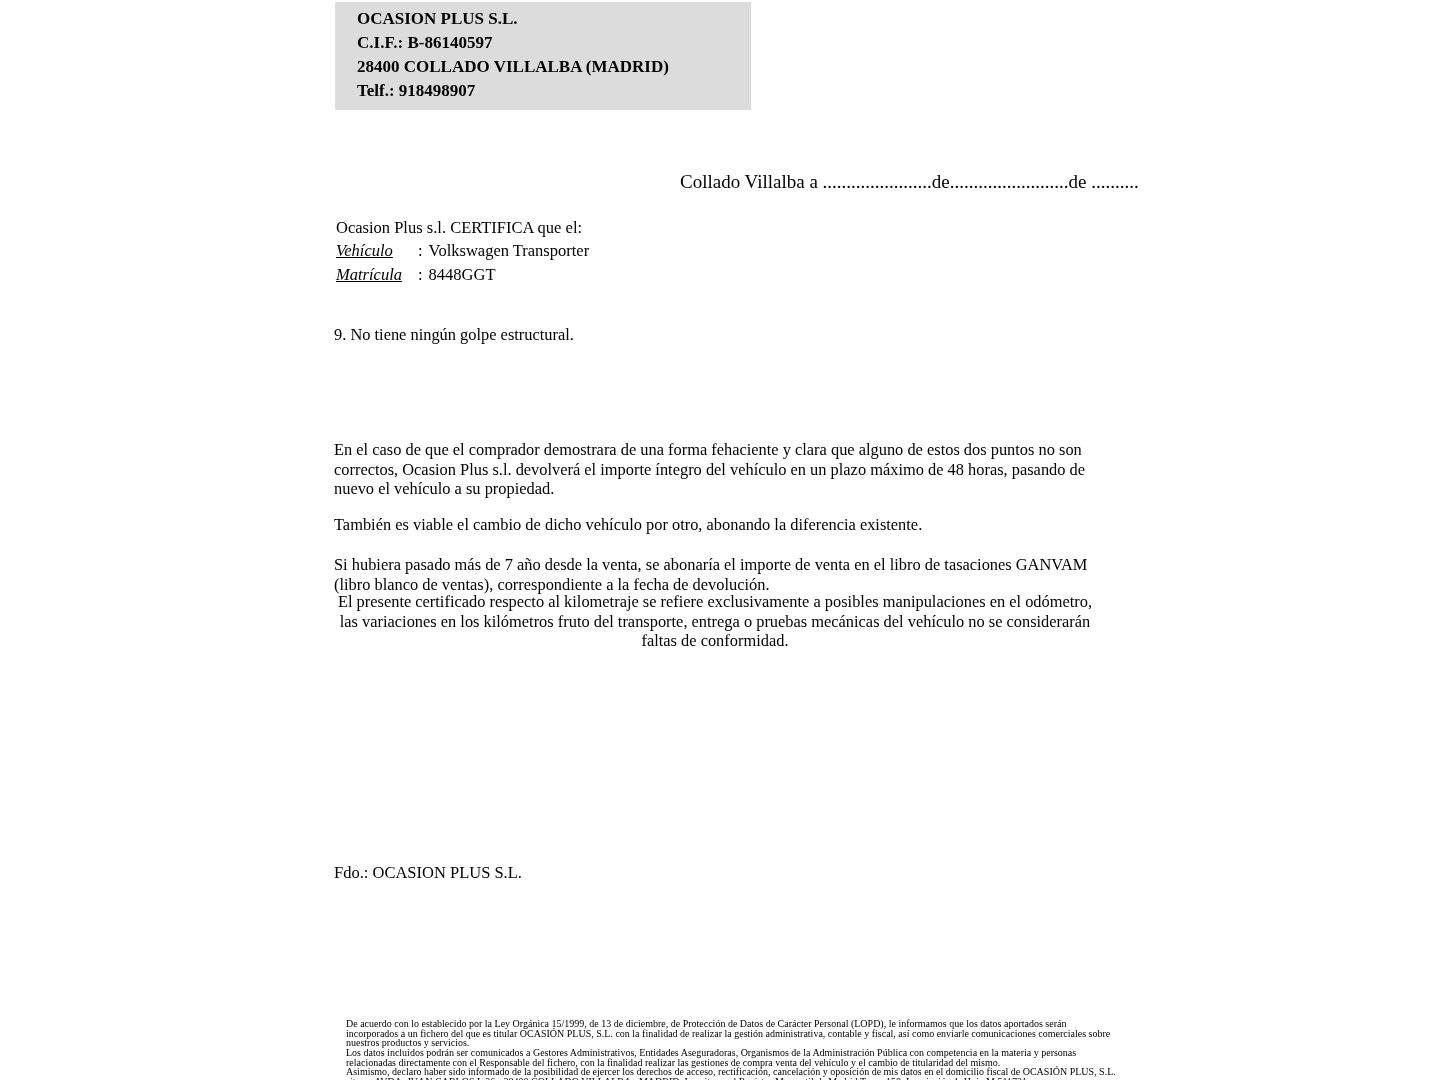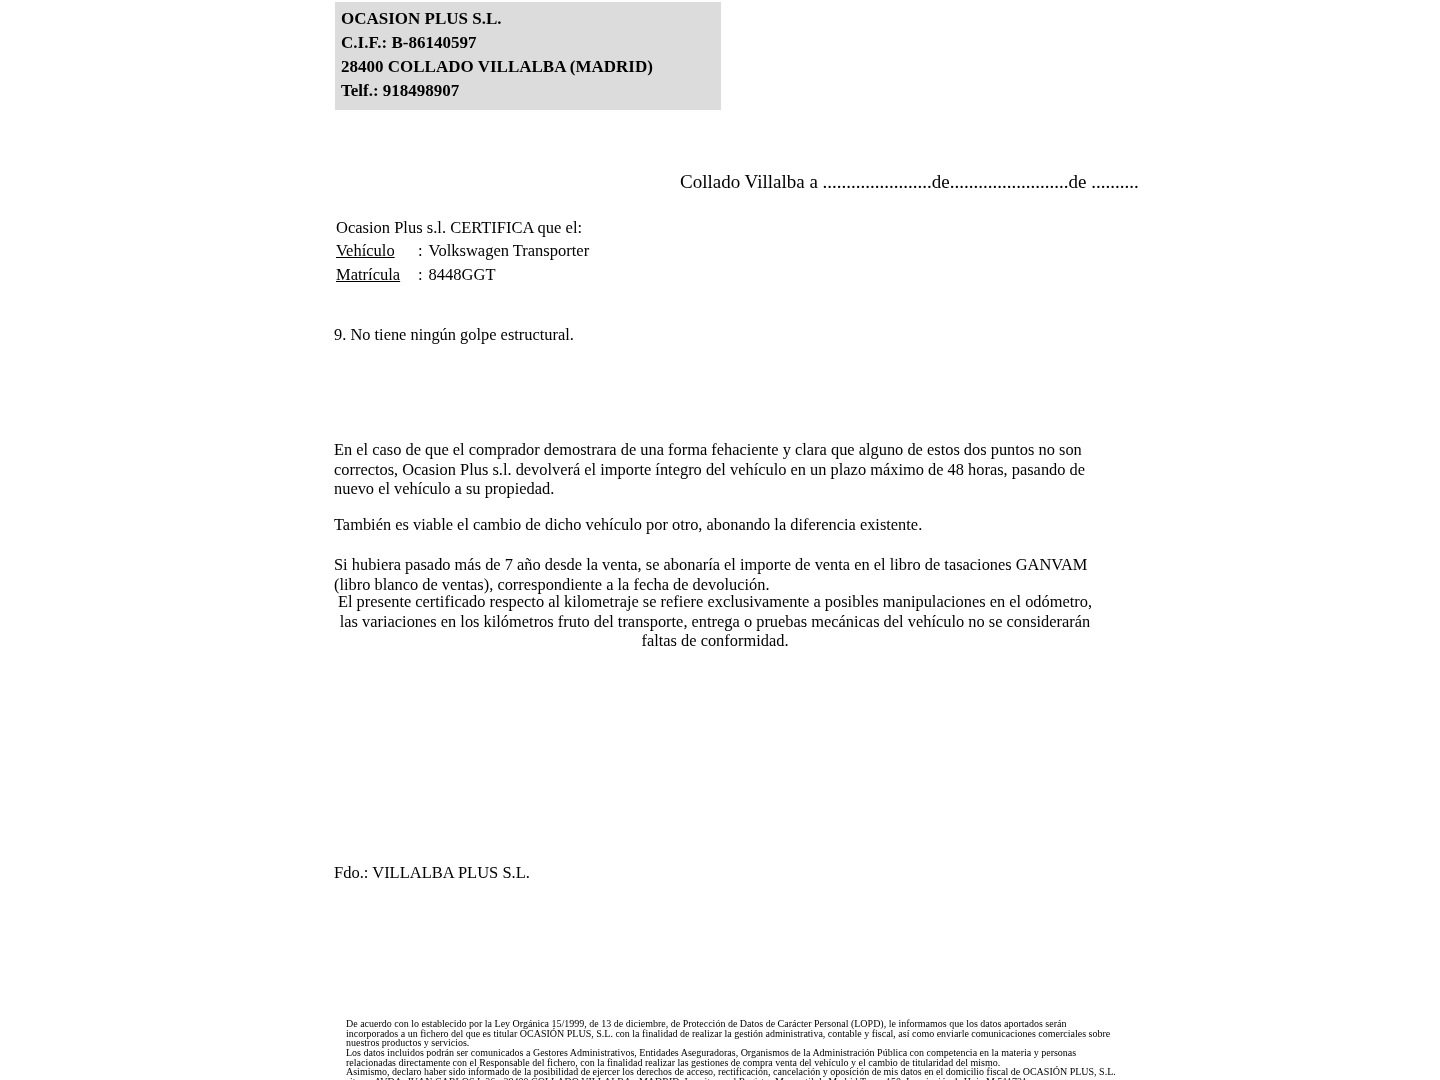--- a/index.html
+++ b/index.html
@@ -17,24 +17,24 @@
   }
   .page {
     position: absolute;
     inset: 0;
     background: #ffffff;
   }
   .header-box {
     position: absolute;
     left: 335px;
     top: 2px;
-    width: 386px;
+    width: 416px;
     box-sizing: border-box;
     background: #dcdcdc;
-    padding: 5px 8px 7px 6px;
+    padding: 5px 8px 7px 22px;
     font-size: 17px;
     font-weight: bold;
     line-height: 24px;
   }
   .header-box div {
     white-space: nowrap;
   }
   .date-line {
     position: absolute;
     left: 680px;
@@ -46,20 +46,21 @@
     position: absolute;
     left: 336px;
     top: 216px;
     font-size: 16.5px;
     line-height: 23.3px;
   }
   .cert-label {
     display: inline-block;
     min-width: 82px;
     text-decoration: underline;
+    font-style: italic;
   }
   .cert-sep {
     margin-right: 6px;
   }
   .body-text {
     position: absolute;
     left: 334px;
     width: 762px;
     font-size: 16.4px;
     line-height: 19.6px;
@@ -109,21 +110,21 @@
     </div>
   </div>
 
   <div class="body-text pt-1">9. No tiene ningún golpe estructural.</div>
 
   <div class="body-text par-1">En el caso de que el comprador demostrara de una forma fehaciente y clara que alguno de estos dos puntos no son correctos, Ocasion Plus s.l. devolverá el importe íntegro del vehículo en un plazo máximo de 48 horas, pasando de nuevo el vehículo a su propiedad.</div>
   <div class="body-text par-2">También es viable el cambio de dicho vehículo por otro, abonando la diferencia existente.</div>
   <div class="body-text par-3">Si hubiera pasado más de 7 año desde la venta, se abonaría el importe de venta en el libro de tasaciones GANVAM (libro blanco de ventas), correspondiente a la fecha de devolución.</div>
   <div class="body-text par-4">El presente certificado respecto al kilometraje se refiere exclusivamente a posibles manipulaciones en el odómetro, las variaciones en los kilómetros fruto del transporte, entrega o pruebas mecánicas del vehículo no se considerarán faltas de conformidad.</div>
 
-  <div class="signature">Fdo.: VILLALBA PLUS S.L.</div>
+  <div class="signature">Fdo.: OCASION PLUS S.L.</div>
 
   <div class="footer-legal">
     <div>De acuerdo con lo establecido por la Ley Orgánica 15/1999, de 13 de diciembre, de Protección de Datos de Carácter Personal (LOPD), le informamos que los datos aportados serán incorporados a un fichero del que es titular OCASIÓN PLUS, S.L. con la finalidad de realizar la gestión administrativa, contable y fiscal, así como enviarle comunicaciones comerciales sobre nuestros productos y servicios.</div>
     <div>Los datos incluidos podrán ser comunicados a Gestores Administrativos, Entidades Aseguradoras, Organismos de la Administración Pública con competencia en la materia y personas relacionadas directamente con el Responsable del fichero, con la finalidad realizar las gestiones de compra venta del vehículo y el cambio de titularidad del mismo.</div>
     <div>Asimismo, declaro haber sido informado de la posibilidad de ejercer los derechos de acceso, rectificación, cancelación y oposición de mis datos en el domicilio fiscal de OCASIÓN PLUS, S.L. sito en AVDA. JUAN CARLOS I, 36 - 28400 COLLADO VILLALBA - MADRID. Inscrita en el Registro Mercantil de Madrid Tomo:150, Inscripción:1, Hoja:M 511731</div>
   </div>
 
 </div>
 
 </body></html>

